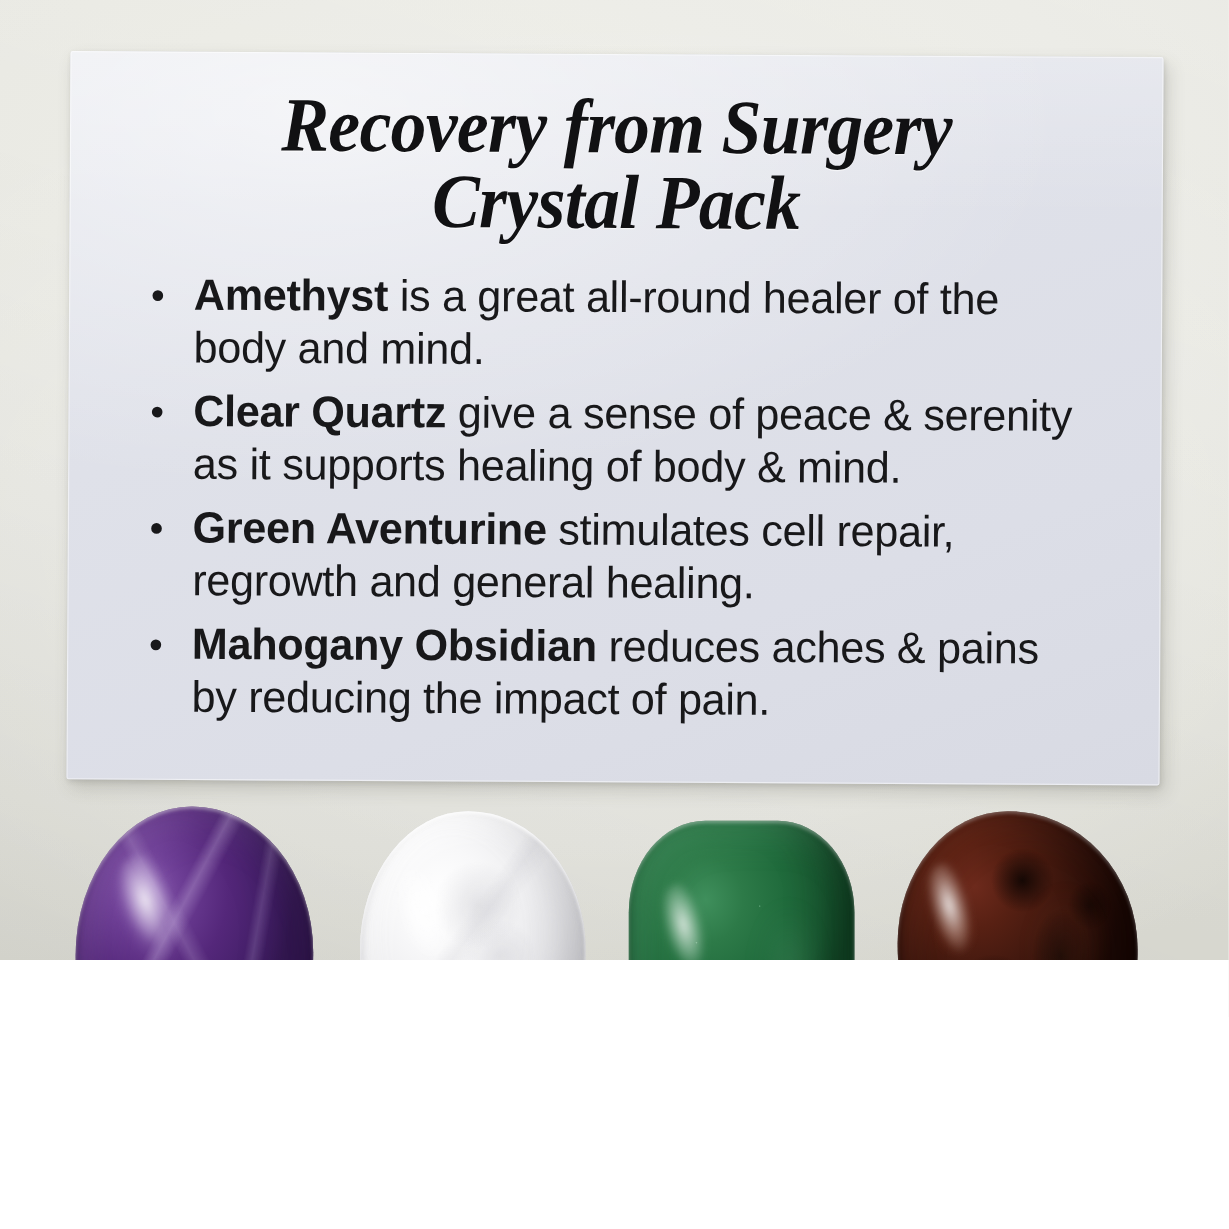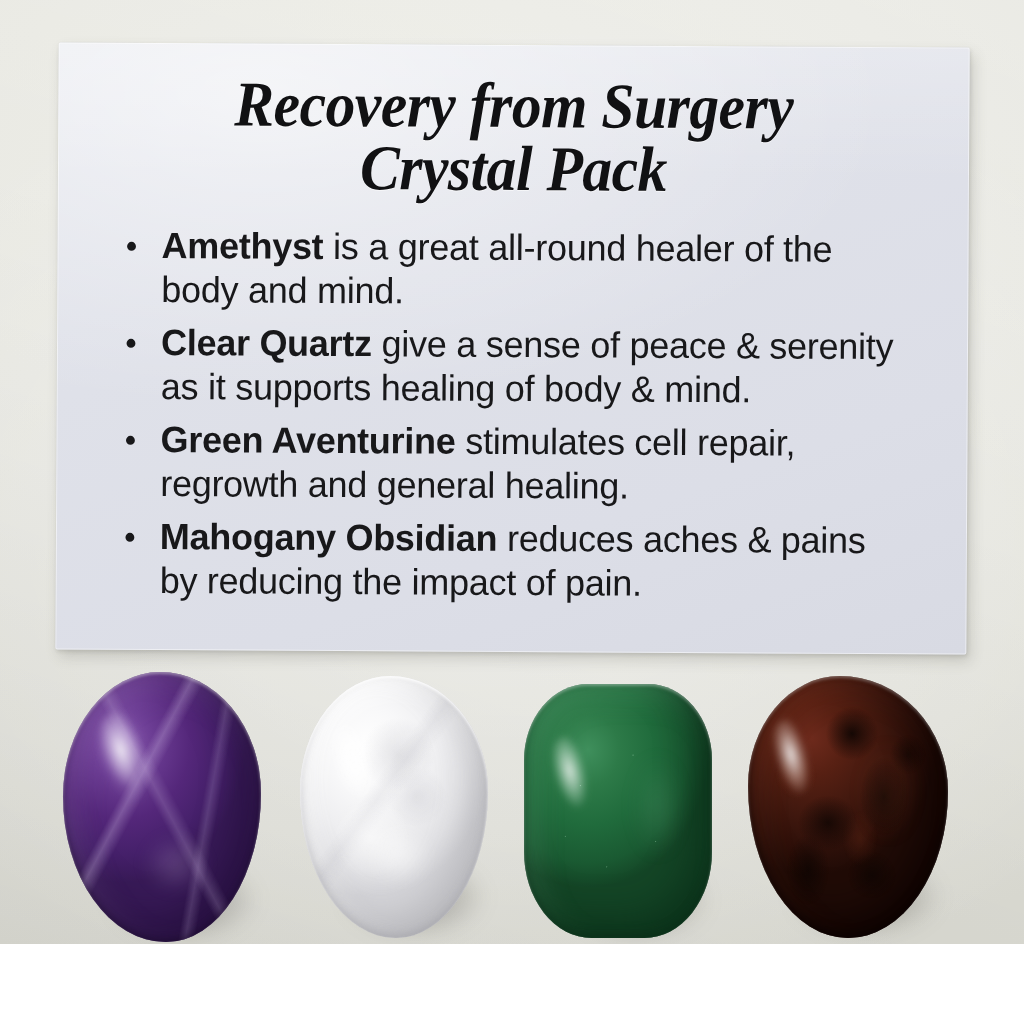--- a/index.html
+++ b/index.html
@@ -4,21 +4,21 @@
 <title>Recovery from Surgery Crystal Pack</title>
 <style>
   html, body {
     margin: 0;
     padding: 0;
     background: #ffffff;
   }
   #scene {
     position: relative;
     width: 1024px;
-    height: 944px;
+    height: 800px;
     overflow: hidden;
     font-family: "Liberation Sans", sans-serif;
     background: #e9e9e3;
   }
   
   .backdrop {
     position: absolute;
     inset: 0;
     background:
       radial-gradient(120% 85% at 38% 22%, #eeeee8 0%, #e9e9e3 45%, #e3e3dc 78%, #dcdcd4 100%);

